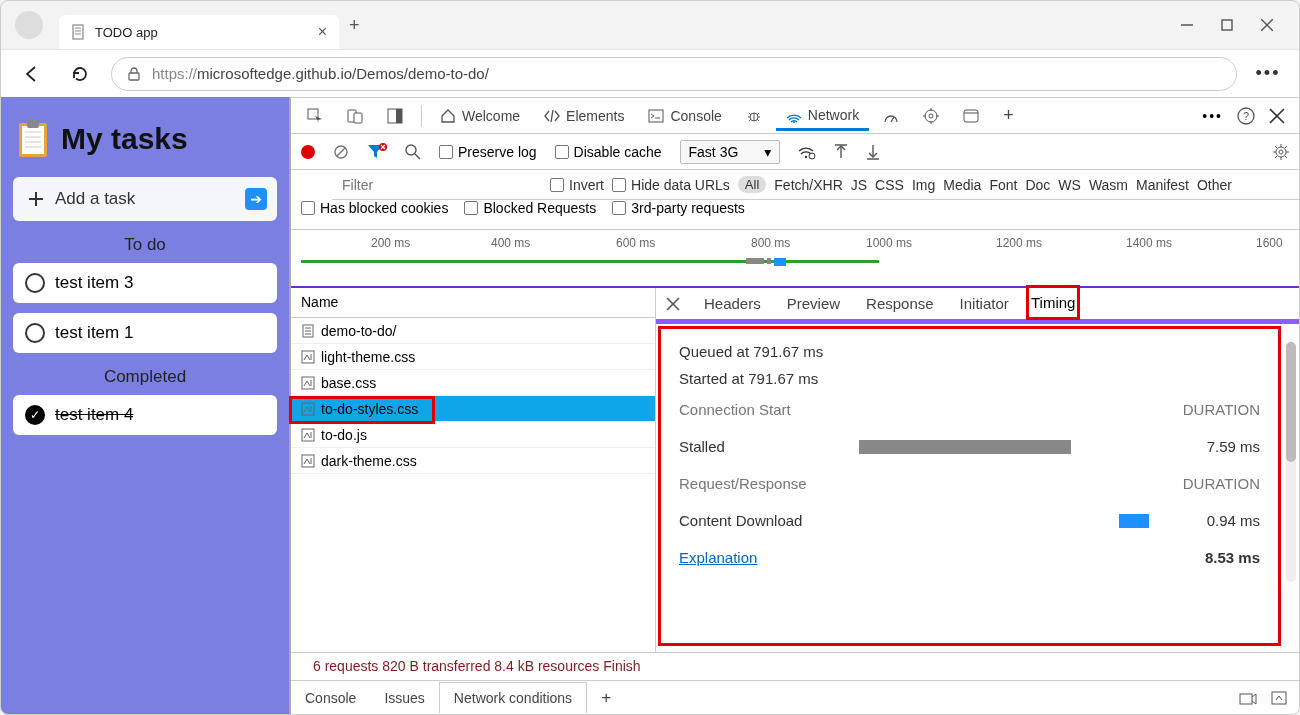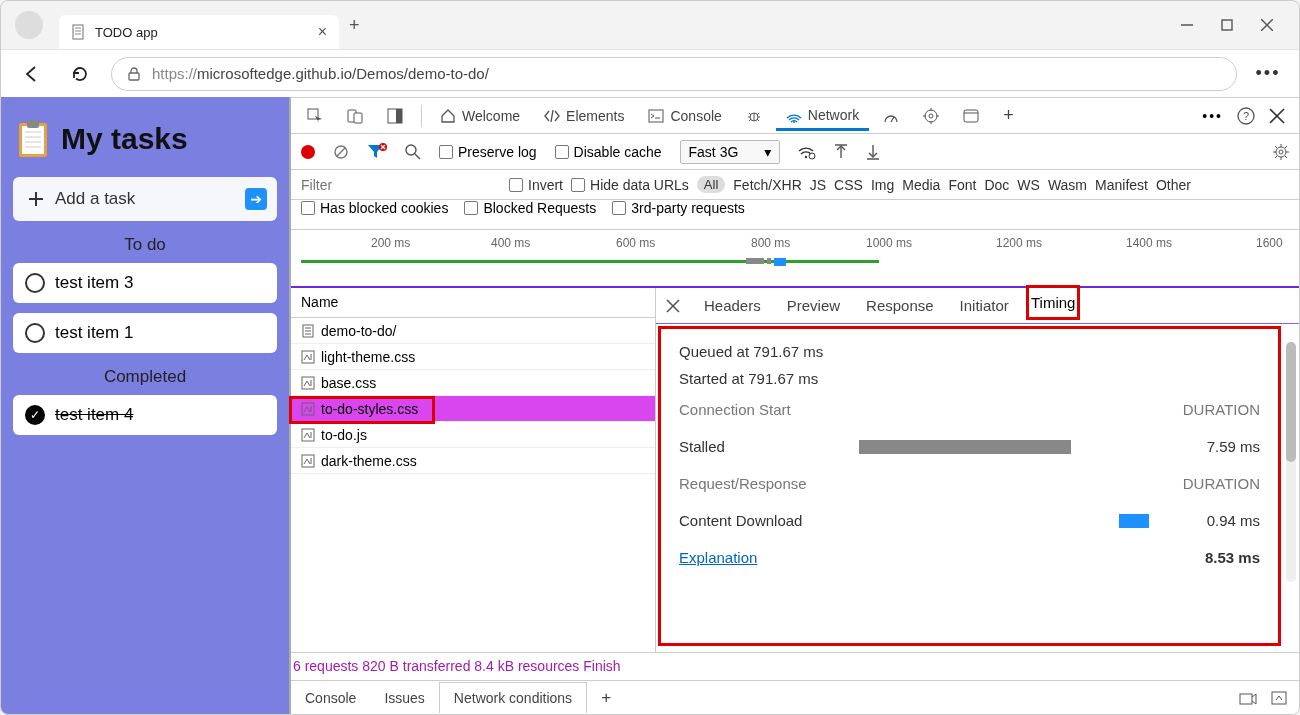--- a/index.html
+++ b/index.html
@@ -39,56 +39,56 @@
 .dt-tabs { height: 36px; border-bottom: 1px solid #ccc; display: flex; align-items: center; padding: 0 6px; gap: 4px; font-size: 14px; }
 .dt-tab { padding: 6px 10px; display: flex; align-items: center; gap: 6px; color: #444; }
 .dt-tab.active { border-bottom: 3px solid #0078d4; background: #fff; margin-bottom: -1px; padding-bottom: 5px; }
 .dt-ico { width: 16px; height: 16px; }
 .dt-right { margin-left: auto; display: flex; gap: 14px; align-items: center; padding-right: 8px; }
 .dt-toolbar { height: 36px; border-bottom: 1px solid #ccc; display: flex; align-items: center; padding: 0 10px; gap: 18px; font-size: 14px; }
 .rec { width: 14px; height: 14px; border: 2px solid #d00; border-radius: 50%; background: #d00; }
 .dt-checkbox { display: flex; align-items: center; gap: 5px; }
 .dt-checkbox .box { width: 14px; height: 14px; border: 1px solid #777; border-radius: 2px; }
 .throttle { border: 1px solid #bbb; padding: 3px 8px 3px 8px; border-radius: 2px; display: flex; align-items: center; gap: 6px; background: #f8f8f8; }
-.filter-row { height: 30px; border-bottom: 1px solid #ccc; display: flex; align-items: center; padding: 0 10px; gap: 8px; font-size: 14px; color: #333; }
+.filter-row { height: 30px; border-bottom: 1px solid #ccc; display: flex; align-items: center; padding: 0 10px; gap: 8px; font-size: 14px; color: #333; margin-left: 41px; }
 .filter-input { border: none; outline: none; font-size: 14px; width: 200px; }
 .pill { background: #ddd; border-radius: 9px; padding: 1px 7px; font-size: 13px; }
 .filter-row2 { height: 30px; border-bottom: 1px solid #ccc; display: flex; align-items: flex-start; padding: 0 10px; gap: 16px; font-size: 14px; }
 .timeline { height: 58px; border-bottom: 2px solid #6d28d9; position: relative; font-size: 12px; color: #666; }
 .tl-tick { position: absolute; top: 6px; }
 .tl-line { position: absolute; top: 30px; left: 10px; right: 420px; height: 3px; background: #2ca02c; }
 .tl-marks { position: absolute; top: 28px; left: 455px; display: flex; gap: 3px; }
 .tl-marks span:nth-child(1) { width: 18px; height: 6px; background: #888; }
 .tl-marks span:nth-child(2) { width: 4px; height: 6px; background: #888; }
 .tl-marks span:nth-child(3) { width: 12px; height: 8px; background: #1e90ff; }
 .main-split { flex: 1; display: flex; min-height: 0; }
 .req-list { width: 365px; border-right: 1px solid #ccc; }
 .req-head { height: 30px; border-bottom: 1px solid #ccc; padding: 6px 10px; font-size: 14px; }
 .req-row { height: 26px; padding: 4px 10px; font-size: 14px; display: flex; align-items: center; gap: 6px; border-bottom: 1px solid #eee; }
-.req-row.selected { background: #d946ef; }
+.req-row.selected { background: #0ea5e9; }
 .req-ico { width: 14px; height: 14px; }
 .detail { flex: 1; display: flex; flex-direction: column; position: relative; }
-.detail-tabs { height: 36px; border-bottom: 1px solid #8b5cf6; display: flex; align-items: center; padding: 0 10px; gap: 22px; font-size: 15px; color: #444; }
+.detail-tabs { height: 36px; border-bottom: 5px solid #8b5cf6; display: flex; align-items: center; padding: 0 10px; gap: 22px; font-size: 15px; color: #444; }
 .detail-tabs .dtab { padding: 6px 2px; }
 .detail-tabs .dtab.active { color: #000; }
 .annot-timing { border: 3px solid #d00; position: absolute; top: -3px; padding: 5px 8px; }
 .detail-body { flex: 1; padding: 14px 18px; font-size: 15px; color: #333; border: 3px solid #d00; margin: 2px 18px 6px 2px; position: relative; }
 .timing-row { display: flex; justify-content: space-between; margin: 6px 0; }
 .timing-section { margin-top: 14px; display: flex; justify-content: space-between; color: #777; }
 .bar-row { display: flex; align-items: center; margin: 20px 0; }
 .bar-name { width: 180px; }
 .bar-track { flex: 1; height: 14px; position: relative; }
 .bar-gray { position: absolute; left: 0; width: 66%; height: 100%; background: #888; }
 .bar-blue { position: absolute; left: 115px; width: 30px; height: 100%; background: #1e90ff; }
 .bar-val { width: 80px; text-align: right; }
 .explain { color: #0067c0; text-decoration: underline; }
 .total { font-weight: bold; }
 .scrollbar { position: absolute; right: 3px; top: 54px; width: 10px; height: 240px; background: #eee; border-radius: 5px; }
 .scrollbar::after { content:''; position: absolute; top: 0; width: 100%; height: 120px; background: #bbb; border-radius: 5px; }
-.status-bar { height: 28px; border-top: 1px solid #ccc; padding: 5px 2px; font-size: 14px; color: #a21caf; }
+.status-bar { height: 28px; border-top: 1px solid #ccc; padding: 5px 22px; font-size: 14px; color: #7f1d1d; }
 .drawer { height: 34px; border-top: 1px solid #ccc; display: flex; align-items: center; font-size: 14px; }
 .drawer-tab { padding: 7px 14px; color: #444; }
 .drawer-tab.active { background: #fff; border-top: 1px solid #ccc; margin-top: -1px; border-right: 1px solid #ccc; border-left: 1px solid #ccc; }
 .drawer-icons { margin-left: auto; display: flex; gap: 14px; padding-right: 12px; }
 .annot-file { position: absolute; border: 3px solid #d00; }
 </style>
 </head>
 <body>
 
 <div class="titlebar">

